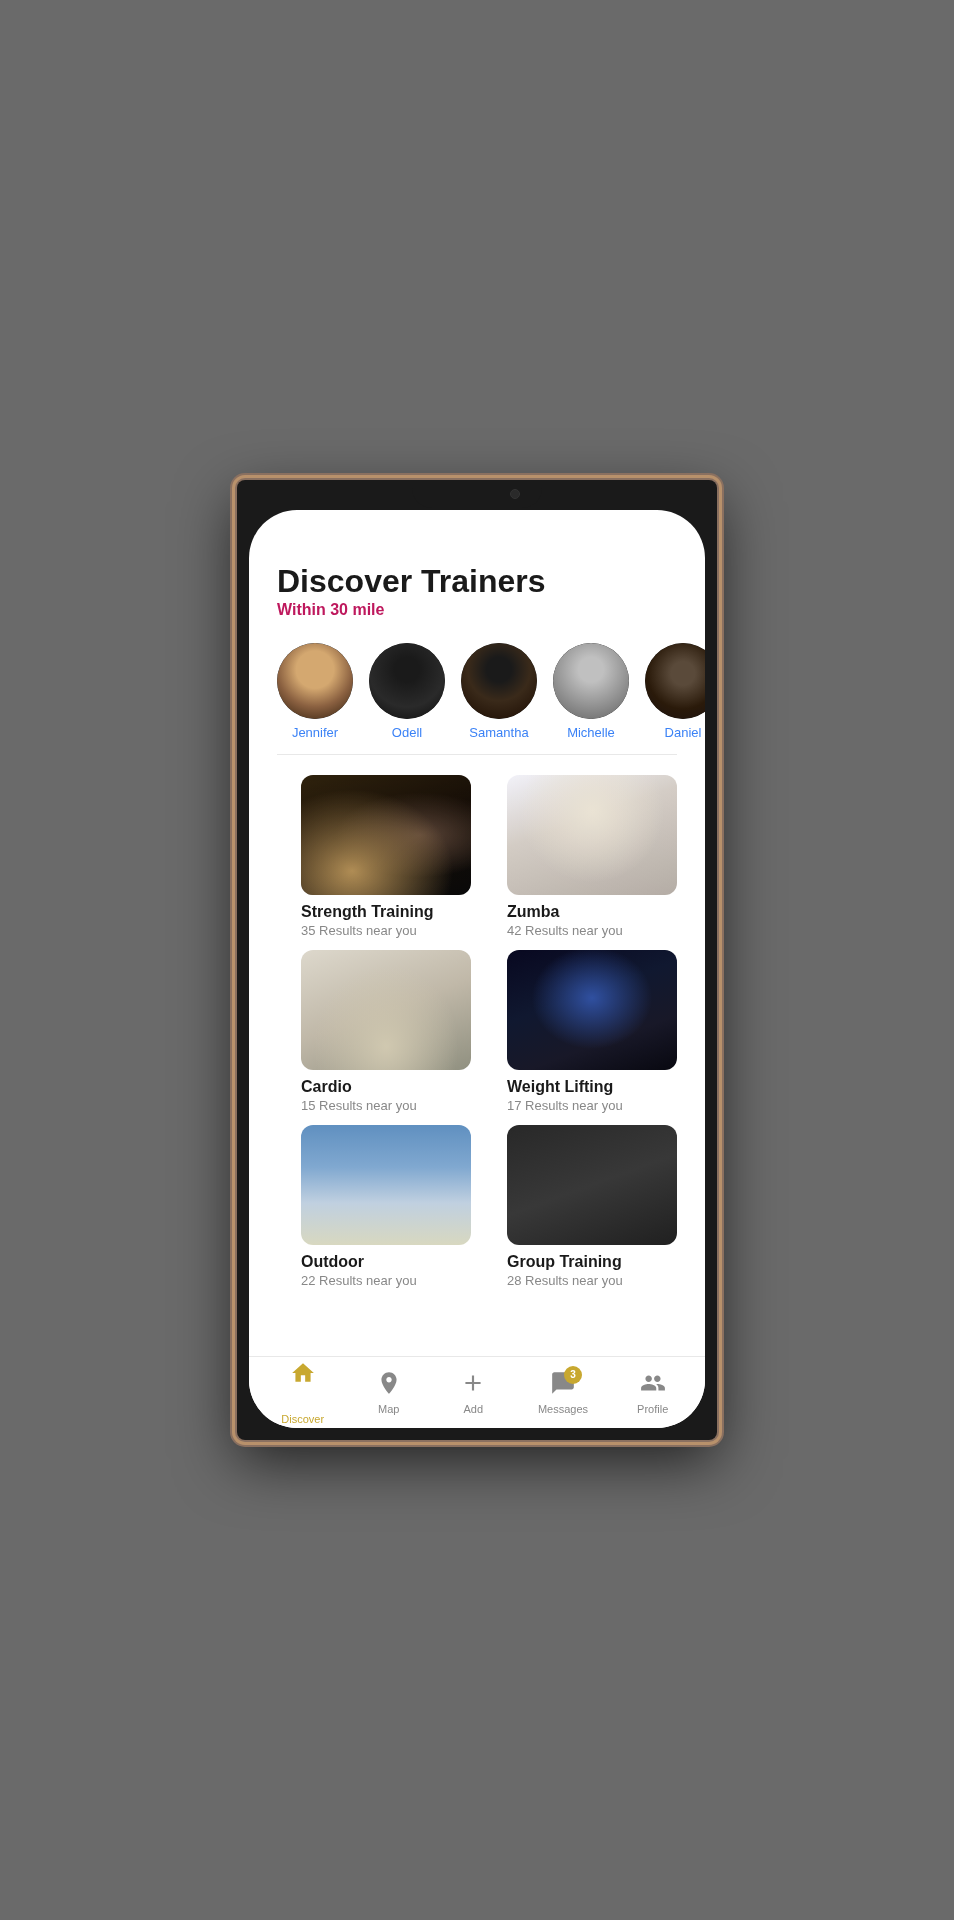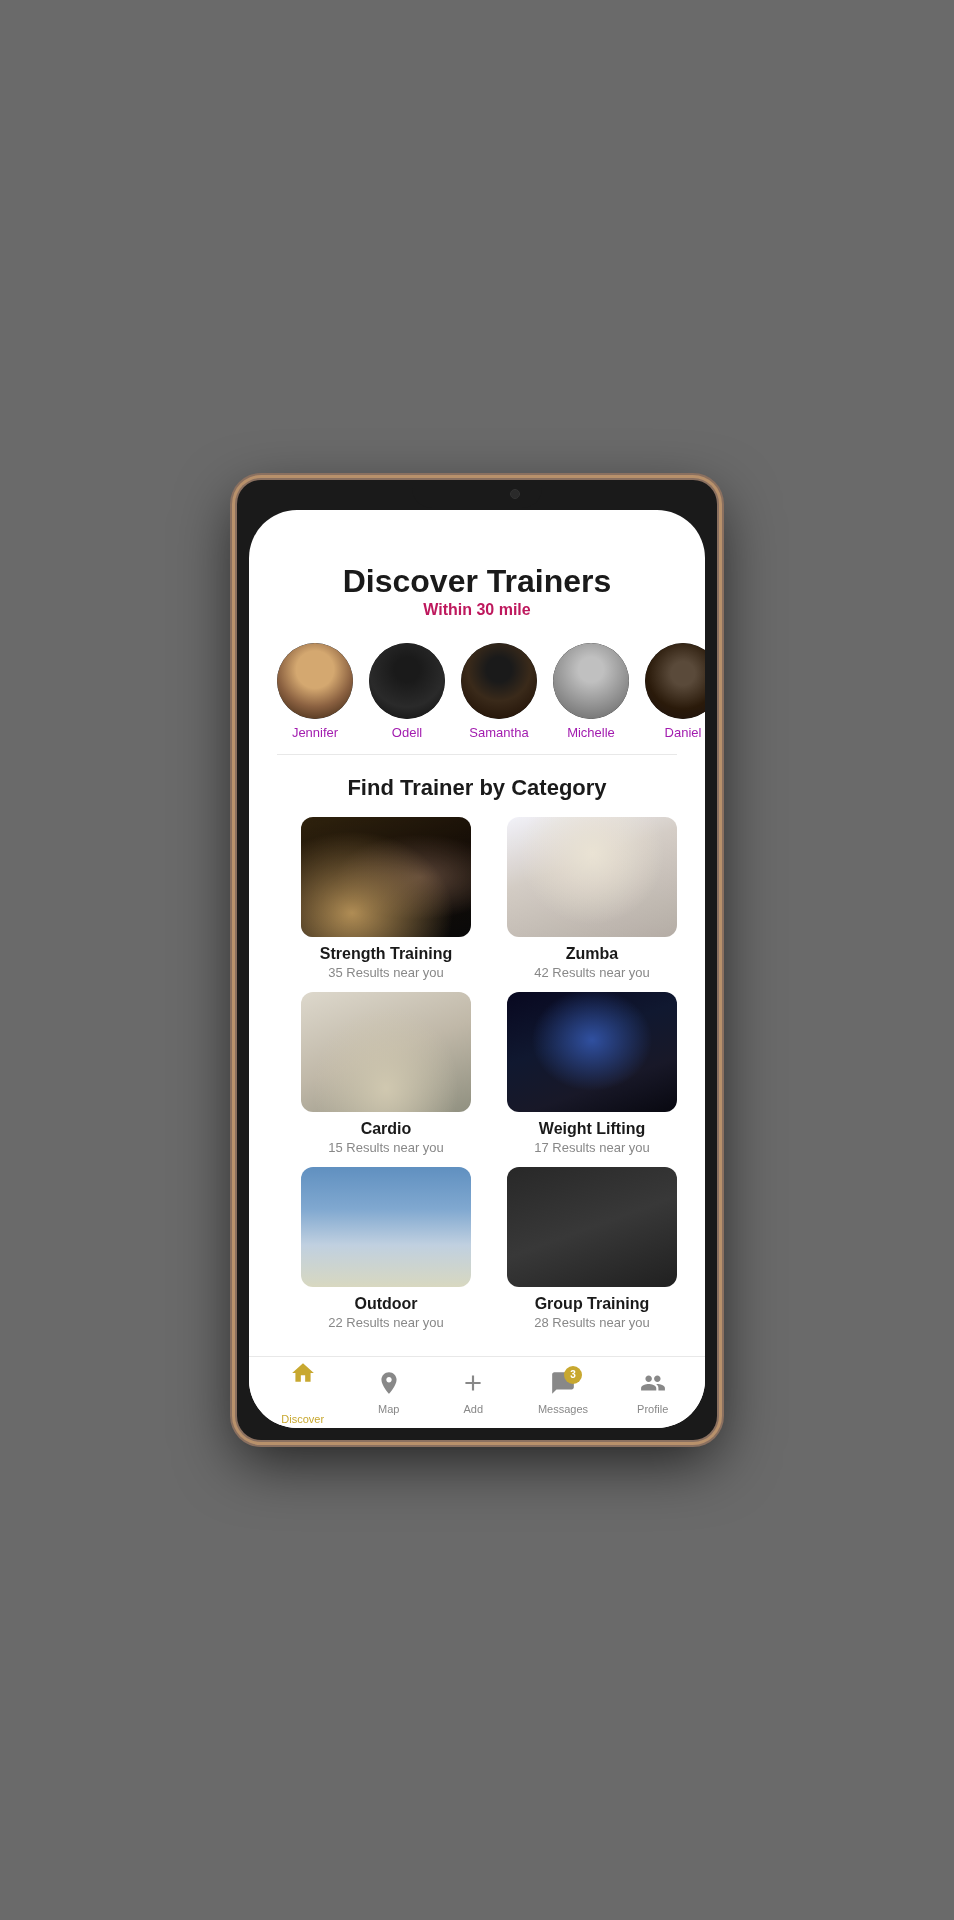--- a/index.html
+++ b/index.html
@@ -10,29 +10,28 @@
       justify-content: center;
       align-items: center;
       min-height: 100vh;
       font-family: -apple-system, BlinkMacSystemFont, 'Helvetica Neue', sans-serif;
     }
 
     .phone-frame {
       width: 480px;
       height: 960px;
       background: #1a1a1a;
-      border-radius: 24px;
+      border-radius: 8px;
       position: relative;
       box-shadow:
         0 0 0 2px #8a7060,
         0 0 0 5px #b8916b,
         0 0 0 7px #8a7060,
         0 20px 60px rgba(0,0,0,0.7);
       overflow: hidden;
-      text-align: center;
     }
 
     .phone-screen {
       position: absolute;
       top: 30px;
       left: 12px;
       right: 12px;
       bottom: 12px;
       background: #fff;
       border-radius: 48px;
@@ -114,21 +113,21 @@
       width: 76px;
       height: 76px;
       border-radius: 50%;
       overflow: hidden;
       background: #333;
       margin-bottom: 6px;
     }
 
     .trainer-name {
       font-size: 13px;
-      color: #a21caf;
+      color: #3b82f6;
       font-weight: 400;
     }
 
     .divider {
       height: 1px;
       background: #e8e8e8;
       margin: 0 28px;
     }
 
     .category-section {
@@ -355,21 +354,20 @@
             <div class="trainer-photo photo-daniel"></div>
           </div>
           <span class="trainer-name">Daniel</span>
         </div>
 
       </div>
 
       <div class="divider"></div>
 
       <div class="category-section">
-        <h2 class="section-title">Find Trainer by Category</h2>
 
         <div class="category-grid">
 
           <div class="category-item">
             <div class="category-image">
               <div class="cat-photo cat-strength"></div>
             </div>
             <div class="category-name">Strength Training</div>
             <div class="category-count">35 Results near you</div>
           </div>

